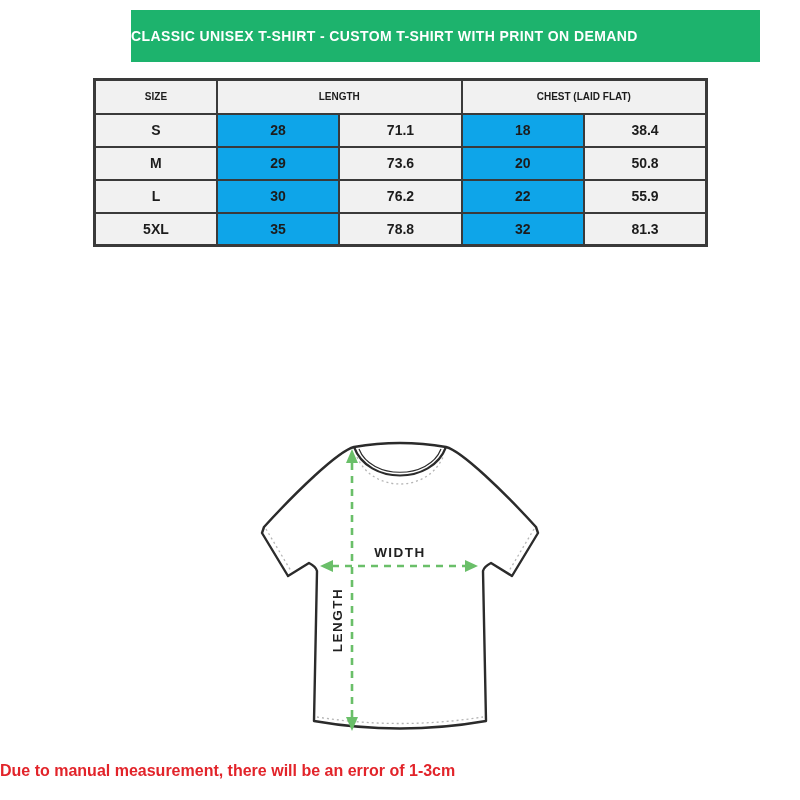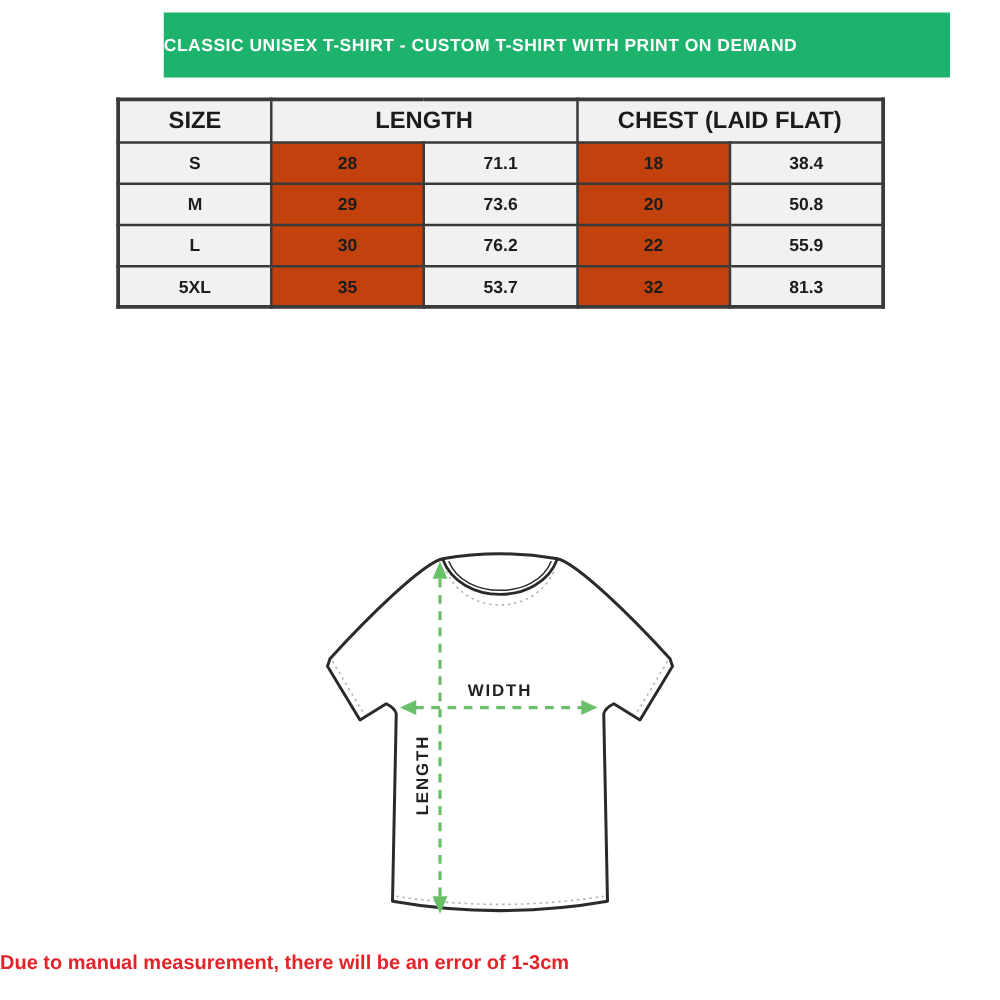--- a/index.html
+++ b/index.html
@@ -24,22 +24,22 @@
 
   .table-wrap { position: absolute; left: 93px; top: 78px; width: 615px; }
   table.size-table {
     width: 100%; border-collapse: collapse; table-layout: fixed;
     border: 3px solid var(--grid); color: var(--ink);
   }
   .size-table th, .size-table td {
     border: 2px solid var(--grid); text-align: center; vertical-align: middle;
     font-weight: bold;
   }
-  .size-table th { height: 34px; font-size: 19px; background: var(--cell-shade); text-align: center; }
-  .size-table td { height: 33px; font-size: 14px; background: #c2410c; }
+  .size-table th { height: 34px; font-size: 10px; background: var(--cell-shade); text-align: center; }
+  .size-table td { height: 33px; font-size: 14px; background: #0ea5e9; }
   .size-table td:nth-child(odd) { background: var(--cell-shade); }
 
   .diagram { position: absolute; left: 240px; top: 433px; width: 320px; height: 320px; }
   .shirt-outline { fill: #ffffff; stroke: #2b2b2b; stroke-width: 2.4; stroke-linejoin: round; }
   .shirt-line { fill: none; stroke: #2b2b2b; stroke-width: 2.2; }
   .shirt-thin { fill: none; stroke: #2b2b2b; stroke-width: 1.2; }
   .stitch { fill: none; stroke: #b5b5b5; stroke-width: 1.3; stroke-dasharray: 2 3; }
   .arrow-line { fill: none; stroke: var(--arrow-color); stroke-width: 2.6; stroke-dasharray: 7 6; }
   .arrow-head { fill: var(--arrow-color); stroke: none; }
   .dim-label { font-family: "Liberation Sans", sans-serif; font-size: 13.5px; font-weight: bold;
@@ -91,21 +91,21 @@
         <tr>
           <td>L</td>
           <td>30</td>
           <td>76.2</td>
           <td>22</td>
           <td>55.9</td>
         </tr>
         <tr>
           <td>5XL</td>
           <td>35</td>
-          <td>53.7</td>
+          <td>78.8</td>
           <td>32</td>
           <td>81.3</td>
         </tr>
       </tbody>
   </table>
 </div>
 
 <div class="diagram">
   <svg width="320" height="320" viewBox="0 0 320 320">
 

